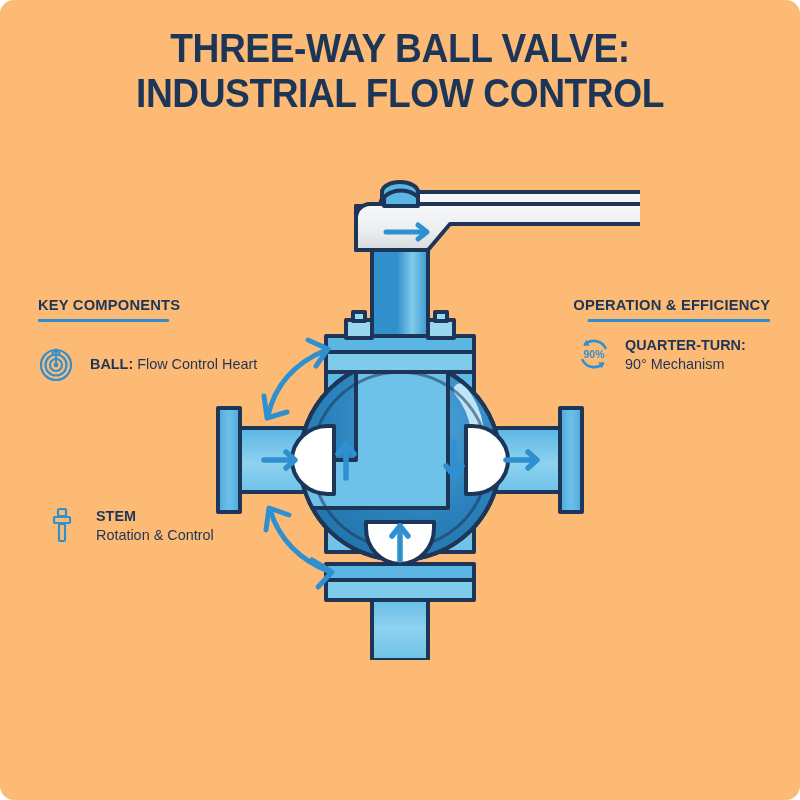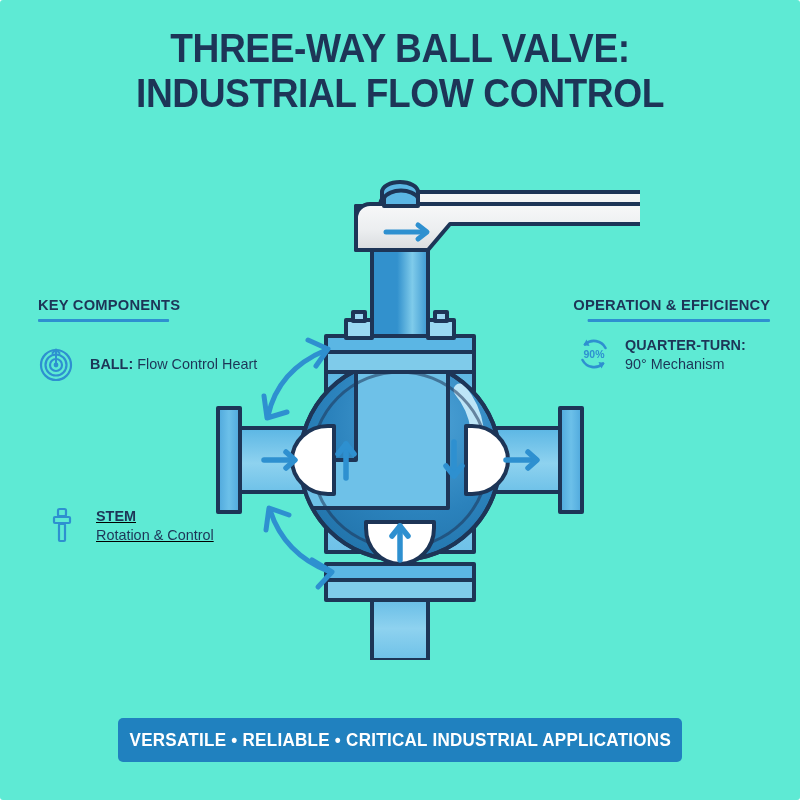--- a/index.html
+++ b/index.html
@@ -5,22 +5,22 @@
   html,body{margin:0;padding:0;}
   body{
     width:800px;height:800px;
     background:#ffffff;
     font-family:"Liberation Sans", sans-serif;
     overflow:hidden;
     position:relative;
   }
   .page{
     position:absolute;inset:0;
-    background:#5eead4;
-    border-radius:3px;
+    background:#fdba74;
+    border-radius:14px;
   }
 
   
   .title{
     position:absolute;left:0;right:0;top:26px;
     text-align:center;
     color:#1d3557;
     font-weight:bold;
     font-size:40px;
     line-height:1.12;
@@ -61,21 +61,21 @@
     line-height:1.28;
     transform:scaleX(0.96);
     transform-origin:left center;
     white-space:nowrap;
   }
   .feat .txt b{font-weight:bold;}
   .feat .sub{display:block;font-weight:normal;}
 
   #feat-ball{left:36px;top:344px;}
   #feat-body{left:36px;top:425px;}
-  #feat-stem{left:42px;top:505px;text-decoration:underline;}
+  #feat-stem{left:42px;top:505px;}
   #feat-quarter{left:574px;top:334px;}
   #feat-eff{left:574px;top:428px;}
 
   
   .footer{
     position:absolute;left:118px;right:118px;bottom:38px;
     height:44px;border-radius:5px;
     background:#2081bf;
     display:flex;align-items:center;justify-content:center;
   }
@@ -293,17 +293,14 @@
         <path d="M148 180 l20 9 l-12 17"></path>
       </g>
       <g>
         <path d="M110 350 q14 44 60 62"></path>
         <path d="M106 370 l3 -22 l20 7"></path>
         <path d="M152 400 l20 12 l-14 15"></path>
       </g>
     </g>
   </svg>
 
-  <div class="footer">
-    <span>VERSATILE • RELIABLE • CRITICAL INDUSTRIAL APPLICATIONS</span>
-  </div>
 
 </div>
 
 </body></html>

